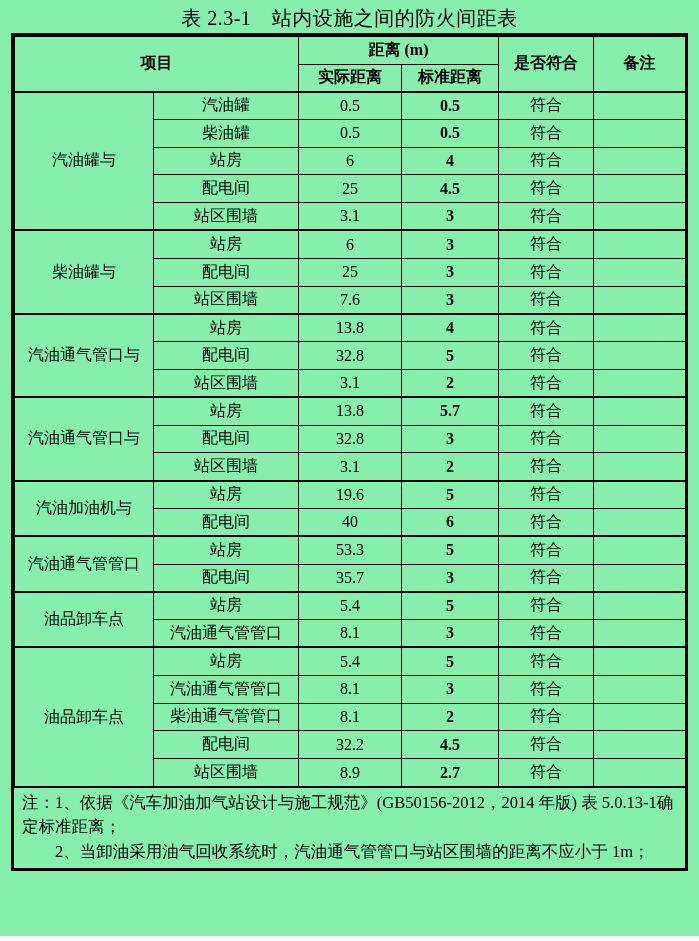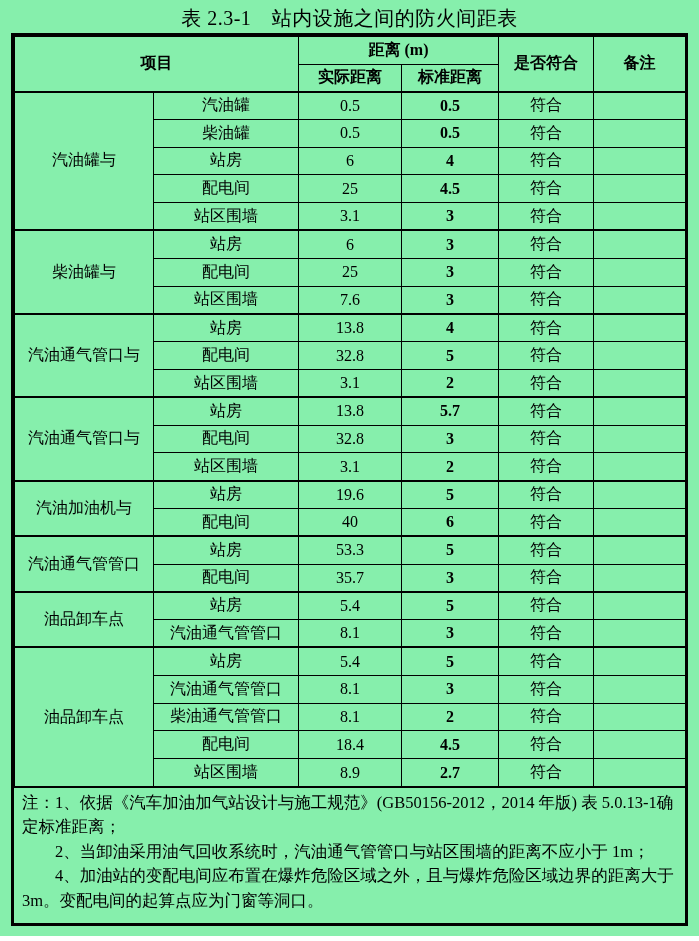--- a/index.html
+++ b/index.html
@@ -46,21 +46,21 @@
   }
   .fire-table thead th { font-weight: bold; }
   .fire-table thead tr.h1 { height: 28px; }
   .fire-table thead tr.h2 { height: 27px; }
   .fire-table tbody tr { height: 27.8px; }
   .fire-table tbody td.std { font-weight: bold; }
   .fire-table tbody tr.group-start td { border-top: 2px solid #000000; }
   .fire-table thead tr.h2 th { border-bottom: 2px solid #000000; margin-top: 28px; }
   .notes {
     border-top: 1px solid #000000;
-    padding: 3px 8px 10px 8px;
+    padding: 3px 8px 4px 8px;
     font-size: 16.5px;
     line-height: 24.5px;
   }
   .notes p { margin: 0; }
   .notes p.indent { text-indent: 2em; }
 </style>
 </head>
 <body>
 
 <div class="page">
@@ -255,35 +255,34 @@
           </tr>
           <tr>
             <td>柴油通气管管口</td>
             <td>8.1</td>
             <td class="std">2</td>
             <td>符合</td>
             <td></td>
           </tr>
           <tr>
             <td>配电间</td>
-            <td>18.4</td>
+            <td>32.2</td>
             <td class="std">4.5</td>
             <td>符合</td>
             <td></td>
           </tr>
           <tr>
             <td>站区围墙</td>
             <td>8.9</td>
             <td class="std">2.7</td>
             <td>符合</td>
             <td></td>
           </tr>
         </tbody>
     </table>
 
     <div class="notes">
       <p class="note">注：1、依据《汽车加油加气站设计与施工规范》(GB50156-2012，2014 年版) 表 5.0.13-1确定标准距离；</p>
       <p class="note indent">2、当卸油采用油气回收系统时，汽油通气管管口与站区围墙的距离不应小于 1m；</p>
-      <p class="note indent">4、加油站的变配电间应布置在爆炸危险区域之外，且与爆炸危险区域边界的距离大于 3m。变配电间的起算点应为门窗等洞口。</p>
     </div>
 
   </div>
 </div>
 
 </body></html>

